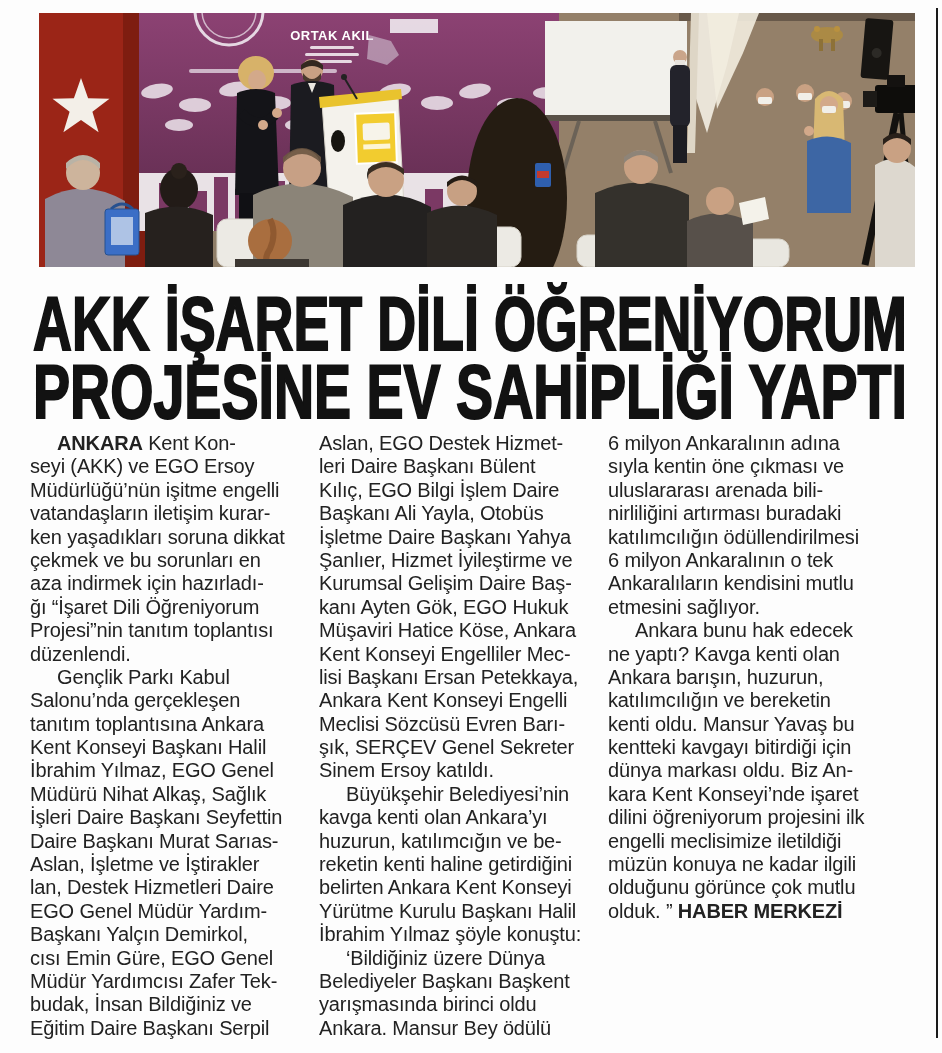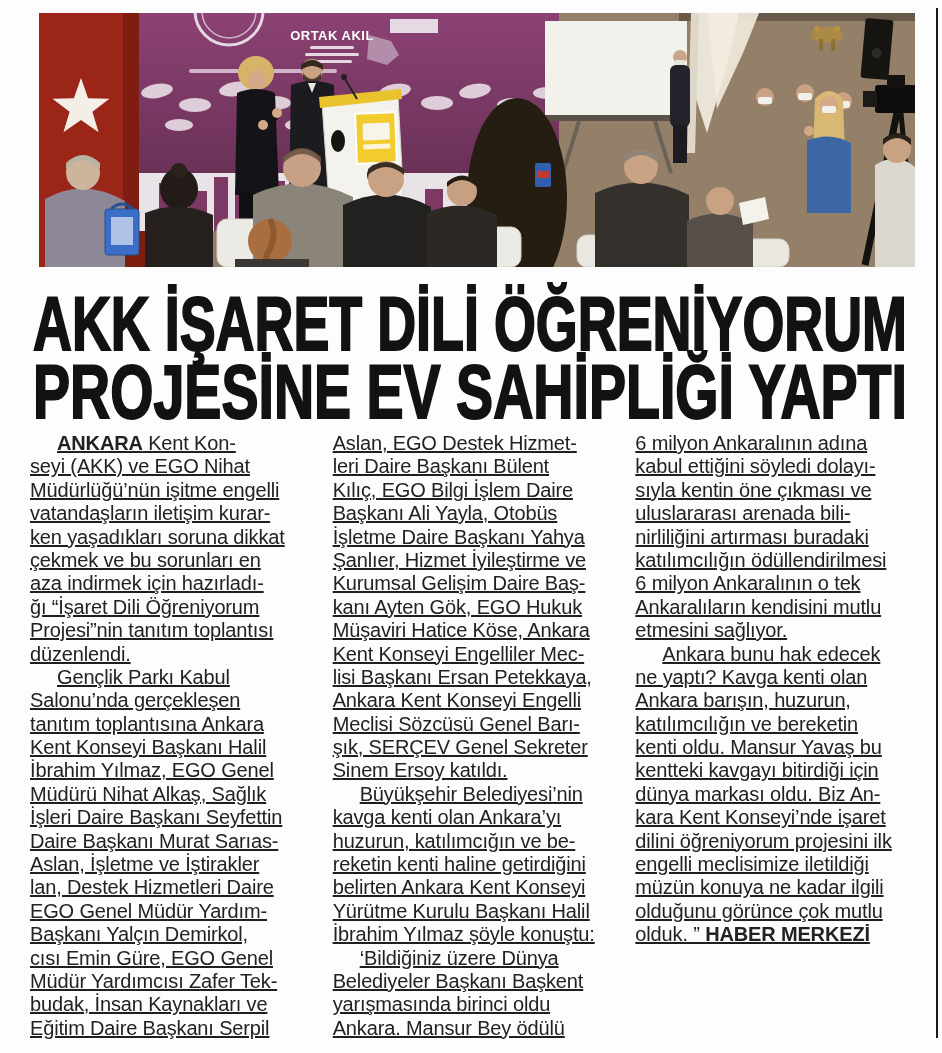--- a/index.html
+++ b/index.html
@@ -1,20 +1,20 @@
 <!DOCTYPE html>
 <html><head>
 <meta charset="utf-8">
 <style>
   html,body{margin:0;padding:0;background:#ffffff;}
   .page{position:relative;width:942px;height:1053px;background:#fdfdfd;overflow:hidden;
         font-family:"Liberation Sans",sans-serif;color:#1f1f1f;}
   .photo{position:absolute;left:39px;top:13px;width:876px;height:254px;overflow:hidden;background:#8f7e68;}
   .headline-svg{position:absolute;left:0;top:276px;}
-  .columns{position:absolute;left:30px;top:432px;width:894px;display:flex;gap:14px;text-decoration:underline;}
+  .columns{position:absolute;left:30px;top:432px;width:894px;display:flex;}
   .col{width:289px;}
   .line{height:23.4px;line-height:23.4px;font-size:20px;white-space:nowrap;letter-spacing:-0.15px;color:#222;}
   .line.indent{padding-left:27px;}
   .b{font-weight:bold;}
   .right-rule{position:absolute;left:936px;top:8px;width:2px;height:1030px;background:#1a1a1a;}
 </style>
 </head>
 <body>
 
 <div class="page">
@@ -236,21 +236,21 @@
   </div>
 
   <svg class="headline-svg" width="942" height="152">
     <text x="33" y="74" textLength="874" lengthAdjust="spacingAndGlyphs" font-family="Liberation Sans, sans-serif" font-size="76" font-weight="bold" fill="#121212" stroke="#121212" stroke-width="2" paint-order="stroke">AKK İŞARET DİLİ ÖĞRENİYORUM</text>
     <text x="33" y="142" textLength="874" lengthAdjust="spacingAndGlyphs" font-family="Liberation Sans, sans-serif" font-size="76" font-weight="bold" fill="#121212" stroke="#121212" stroke-width="2" paint-order="stroke">PROJESİNE EV SAHİPLİĞİ YAPTI</text>
   </svg>
 
   <div class="columns">
     <div class="col">
         <div class="line indent"><span class="b">ANKARA</span><span> Kent Kon-</span></div>
-        <div class="line"><span>seyi (AKK) ve EGO Nihat</span></div>
+        <div class="line"><span>seyi (AKK) ve EGO Ersoy</span></div>
         <div class="line"><span>Müdürlüğü’nün işitme engelli</span></div>
         <div class="line"><span>vatandaşların iletişim kurar-</span></div>
         <div class="line"><span>ken yaşadıkları soruna dikkat</span></div>
         <div class="line"><span>çekmek ve bu sorunları en</span></div>
         <div class="line"><span>aza indirmek için hazırladı-</span></div>
         <div class="line"><span>ğı “İşaret Dili Öğreniyorum</span></div>
         <div class="line"><span>Projesi”nin tanıtım toplantısı</span></div>
         <div class="line"><span>düzenlendi.</span></div>
         <div class="line indent"><span>Gençlik Parkı Kabul</span></div>
         <div class="line"><span>Salonu’nda gerçekleşen</span></div>
@@ -259,54 +259,53 @@
         <div class="line"><span>İbrahim Yılmaz, EGO Genel</span></div>
         <div class="line"><span>Müdürü Nihat Alkaş, Sağlık</span></div>
         <div class="line"><span>İşleri Daire Başkanı Seyfettin</span></div>
         <div class="line"><span>Daire Başkanı Murat Sarıas-</span></div>
         <div class="line"><span>Aslan, İşletme ve İştirakler</span></div>
         <div class="line"><span>lan, Destek Hizmetleri Daire</span></div>
         <div class="line"><span>EGO Genel Müdür Yardım-</span></div>
         <div class="line"><span>Başkanı Yalçın Demirkol,</span></div>
         <div class="line"><span>cısı Emin Güre, EGO Genel</span></div>
         <div class="line"><span>Müdür Yardımcısı Zafer Tek-</span></div>
-        <div class="line"><span>budak, İnsan Kaynakları ve</span></div>
+        <div class="line"><span>budak, İnsan Bildiğiniz ve</span></div>
         <div class="line"><span>Eğitim Daire Başkanı Serpil</span></div>
       </div>
     <div class="col">
         <div class="line"><span>Aslan, EGO Destek Hizmet-</span></div>
         <div class="line"><span>leri Daire Başkanı Bülent</span></div>
         <div class="line"><span>Kılıç, EGO Bilgi İşlem Daire</span></div>
         <div class="line"><span>Başkanı Ali Yayla, Otobüs</span></div>
         <div class="line"><span>İşletme Daire Başkanı Yahya</span></div>
         <div class="line"><span>Şanlıer, Hizmet İyileştirme ve</span></div>
         <div class="line"><span>Kurumsal Gelişim Daire Baş-</span></div>
         <div class="line"><span>kanı Ayten Gök, EGO Hukuk</span></div>
         <div class="line"><span>Müşaviri Hatice Köse, Ankara</span></div>
         <div class="line"><span>Kent Konseyi Engelliler Mec-</span></div>
         <div class="line"><span>lisi Başkanı Ersan Petekkaya,</span></div>
         <div class="line"><span>Ankara Kent Konseyi Engelli</span></div>
-        <div class="line"><span>Meclisi Sözcüsü Genel Barı-</span></div>
+        <div class="line"><span>Meclisi Sözcüsü Evren Barı-</span></div>
         <div class="line"><span>şık, SERÇEV Genel Sekreter</span></div>
         <div class="line"><span>Sinem Ersoy katıldı.</span></div>
         <div class="line indent"><span>Büyükşehir Belediyesi’nin</span></div>
         <div class="line"><span>kavga kenti olan Ankara’yı</span></div>
         <div class="line"><span>huzurun, katılımcığın ve be-</span></div>
         <div class="line"><span>reketin kenti haline getirdiğini</span></div>
         <div class="line"><span>belirten Ankara Kent Konseyi</span></div>
         <div class="line"><span>Yürütme Kurulu Başkanı Halil</span></div>
         <div class="line"><span>İbrahim Yılmaz şöyle konuştu:</span></div>
         <div class="line indent"><span>‘Bildiğiniz üzere Dünya</span></div>
         <div class="line"><span>Belediyeler Başkanı Başkent</span></div>
         <div class="line"><span>yarışmasında birinci oldu</span></div>
         <div class="line"><span>Ankara. Mansur Bey ödülü</span></div>
       </div>
     <div class="col">
         <div class="line"><span>6 milyon Ankaralının adına</span></div>
-        <div class="line"><span>kabul ettiğini söyledi dolayı-</span></div>
         <div class="line"><span>sıyla kentin öne çıkması ve</span></div>
         <div class="line"><span>uluslararası arenada bili-</span></div>
         <div class="line"><span>nirliliğini artırması buradaki</span></div>
         <div class="line"><span>katılımcılığın ödüllendirilmesi</span></div>
         <div class="line"><span>6 milyon Ankaralının o tek</span></div>
         <div class="line"><span>Ankaralıların kendisini mutlu</span></div>
         <div class="line"><span>etmesini sağlıyor.</span></div>
         <div class="line indent"><span>Ankara bunu hak edecek</span></div>
         <div class="line"><span>ne yaptı? Kavga kenti olan</span></div>
         <div class="line"><span>Ankara barışın, huzurun,</span></div>

